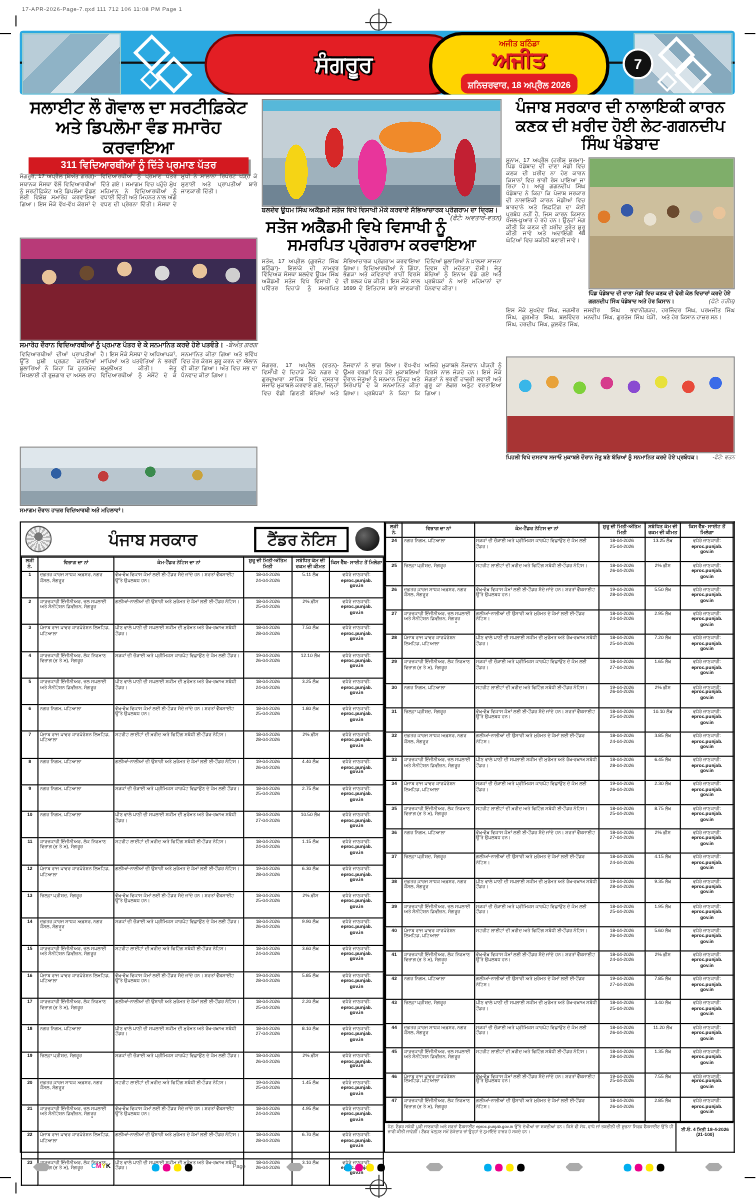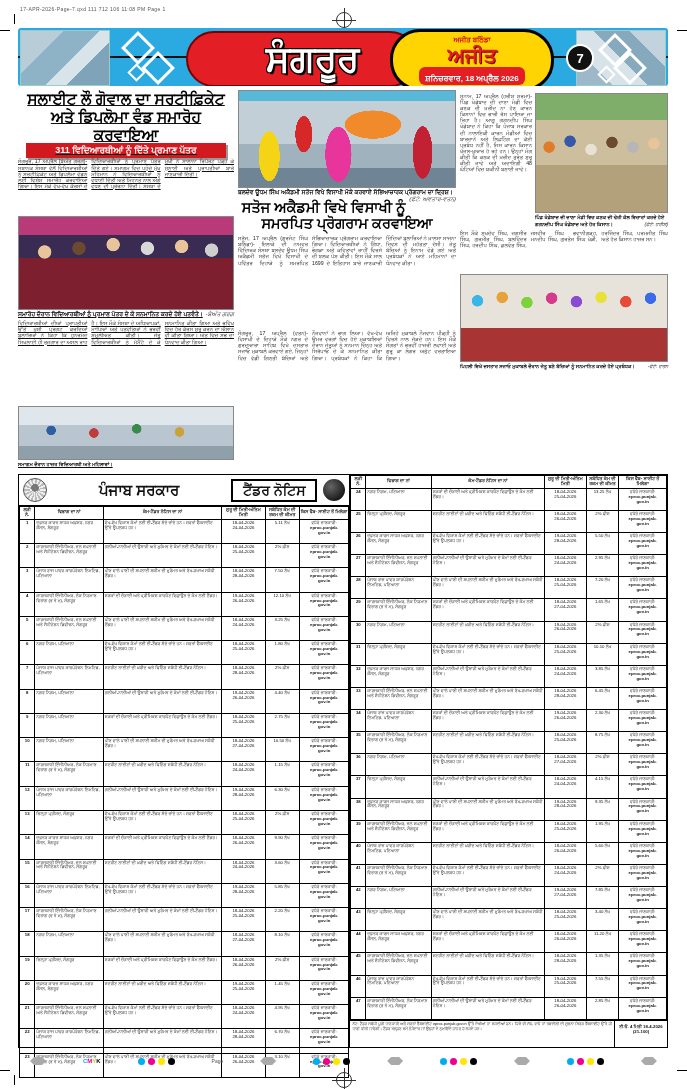--- a/index.html
+++ b/index.html
@@ -20,38 +20,38 @@
             border-radius:3px;overflow:hidden;}
   .mast-line{position:absolute;left:0;top:28px;width:100%;height:2px;background:#111;}
   .mast-photo{position:absolute;top:2px;width:88px;height:54px;border:1px solid #9cc;
       background:linear-gradient(135deg,#b9cdd8 0 30%,#8fb3c6 30% 55%,#d9e4ea 55% 70%,#7fa3b8 70%);}
   .mast-photo.left{left:2px;} .mast-photo.right{right:2px;
       background:linear-gradient(45deg,#9db8c9 0 25%,#d7e2e9 25% 50%,#86a9bd 50% 75%,#c2d3dd 75%);}
   .diamond{position:absolute;width:18px;height:18px;border:3px solid #fff;transform:rotate(45deg);}
   .diamond.small{width:9px;height:9px;border-width:2px;}
   .red-pill{position:absolute;left:168px;top:3px;width:228px;height:52px;background:#E31E24;
             border:2px solid #7a0000;border-radius:28px;display:flex;align-items:center;justify-content:center;}
-  .edition{font-size:36px;font-weight:bold;color:#fff;
+  .edition{font-size:20px;font-weight:bold;color:#fff;
            text-shadow:2px 2px 0 #000,-1px -1px 0 #000,1px -1px 0 #000,-1px 1px 0 #000;margin-left:21px;}
   .yellow-pill{position:absolute;left:372px;top:1px;width:158px;height:56px;background:#FFD400;
                border:3px solid #000;border-radius:30px;display:flex;flex-direction:column;
                align-items:center;justify-content:center;overflow:hidden;}
   .brand-small{font-size:7px;font-weight:bold;color:#C00;}
   .brand{font-size:20px;font-weight:bold;color:#E31E24;line-height:22px;
          text-shadow:1px 1px 0 #7a0000;}
   .date-strip{margin-top:1px;background:#E31E24;border-radius:6px;padding:0 6px;}
   .date-strip span{font-size:8px;font-weight:bold;color:#fff;}
   .page-circle{position:absolute;left:548px;top:16px;width:24px;height:24px;background:#111;
                border:2px solid #fff;border-radius:50%;display:flex;align-items:center;justify-content:center;}
   .page-circle span{color:#fff;font-size:13px;font-weight:bold;}
 
   
   .content{position:absolute;left:18px;top:90px;width:650px;height:382px;display:flex;gap:4px;}
   .col{position:relative;}
-  .col.left{width:216px;text-decoration:underline;} .col.center{width:218px;} .col.right{width:208px;}
+  .col.left{width:216px;} .col.center{width:218px;} .col.right{width:208px;}
   .headline{font-weight:bold;color:#000;text-align:center;line-height:1.15;}
   .h-big{font-size:15.5px;}
   .h-med{font-size:14.5px;}
   .subhead{background:#D31920;color:#fff;font-weight:bold;font-size:9px;text-align:center;
            padding:2px 0;margin:0 8px;box-shadow:2px 2px 0 #999;}
   .body{font-size:5.2px;line-height:6.1px;text-align:justify;color:#222;column-gap:4px;column-rule:none;}
   .c3{column-count:3;}
   .photo{position:relative;border:1px solid #888;overflow:hidden;}
   .caption{font-size:6px;line-height:6.8px;color:#000;font-weight:bold;margin-top:1px;}
   .credit{font-style:italic;font-weight:normal;float:right;color:#333;}
@@ -189,20 +189,21 @@
       <div class="caption">
         <span>ਬਲਦੇਵ ਊਧਮ ਸਿੰਘ ਅਕੈਡਮੀ ਸਤੋਜ ਵਿਖੇ ਵਿਸਾਖੀ ਮੌਕੇ ਕਰਵਾਏ ਸੱਭਿਆਚਾਰਕ ਪ੍ਰੋਗਰਾਮ ਦਾ ਦ੍ਰਿਸ਼।</span>
         <span class="credit">(ਫੋਟੋ: ਅਵਤਾਰ-ਵਤਨ)</span>
       </div>
       <div class="headline h-med" style="margin-top:3px">ਸਤੋਜ ਅਕੈਡਮੀ ਵਿਖੇ ਵਿਸਾਖੀ ਨੂੰ ਸਮਰਪਿਤ ਪ੍ਰੋਗਰਾਮ ਕਰਵਾਇਆ</div>
       <div class="body c3" style="height:92px;margin-top:3px">ਸਤੋਜ, 17 ਅਪ੍ਰੈਲ (ਗੁਰਜੰਟ ਸਿੰਘ ਬਠਿੰਡਾ)- ਇਲਾਕੇ ਦੀ ਨਾਮਵਰ ਵਿੱਦਿਅਕ ਸੰਸਥਾ ਬਲਦੇਵ ਊਧਮ ਸਿੰਘ ਅਕੈਡਮੀ ਸਤੋਜ ਵਿਖੇ ਵਿਸਾਖੀ ਦੇ ਪਵਿੱਤਰ ਦਿਹਾੜੇ ਨੂੰ ਸਮਰਪਿਤ ਸੱਭਿਆਚਾਰਕ ਪ੍ਰੋਗਰਾਮ ਕਰਵਾਇਆ ਗਿਆ। ਵਿਦਿਆਰਥੀਆਂ ਨੇ ਗਿੱਧਾ, ਭੰਗੜਾ ਅਤੇ ਕਵਿਤਾਵਾਂ ਰਾਹੀਂ ਵਿਰਸੇ ਦੀ ਝਲਕ ਪੇਸ਼ ਕੀਤੀ। ਇਸ ਮੌਕੇ ਸਾਲ 1699 ਦੇ ਇਤਿਹਾਸ ਬਾਰੇ ਜਾਣਕਾਰੀ ਦਿੰਦਿਆਂ ਬੁਲਾਰਿਆਂ ਨੇ ਖ਼ਾਲਸਾ ਸਾਜਨਾ ਦਿਵਸ ਦੀ ਮਹੱਤਤਾ ਦੱਸੀ। ਜੇਤੂ ਬੱਚਿਆਂ ਨੂੰ ਇਨਾਮ ਵੰਡੇ ਗਏ ਅਤੇ ਪ੍ਰਬੰਧਕਾਂ ਨੇ ਆਏ ਮਹਿਮਾਨਾਂ ਦਾ ਧੰਨਵਾਦ ਕੀਤਾ।</div>
       <div class="body c3" style="height:84px;margin-top:3px">ਸੰਗਰੂਰ, 17 ਅਪ੍ਰੈਲ (ਵਤਨ)- ਵਿਸਾਖੀ ਦੇ ਦਿਹਾੜੇ ਮੌਕੇ ਨਗਰ ਦੇ ਗੁਰਦੁਆਰਾ ਸਾਹਿਬ ਵਿਖੇ ਦਸਤਾਰ ਸਜਾਓ ਮੁਕਾਬਲੇ ਕਰਵਾਏ ਗਏ, ਜਿਨ੍ਹਾਂ ਵਿਚ ਵੱਡੀ ਗਿਣਤੀ ਬੱਚਿਆਂ ਅਤੇ ਨੌਜਵਾਨਾਂ ਨੇ ਭਾਗ ਲਿਆ। ਵੱਖ-ਵੱਖ ਉਮਰ ਵਰਗਾਂ ਵਿਚ ਹੋਏ ਮੁਕਾਬਲਿਆਂ ਦੌਰਾਨ ਜੇਤੂਆਂ ਨੂੰ ਸਨਮਾਨ ਚਿੰਨ੍ਹ ਅਤੇ ਸਿਰੋਪਾਓ ਦੇ ਕੇ ਸਨਮਾਨਿਤ ਕੀਤਾ ਗਿਆ। ਪ੍ਰਬੰਧਕਾਂ ਨੇ ਕਿਹਾ ਕਿ ਅਜਿਹੇ ਮੁਕਾਬਲੇ ਨੌਜਵਾਨ ਪੀੜ੍ਹੀ ਨੂੰ ਵਿਰਸੇ ਨਾਲ ਜੋੜਦੇ ਹਨ। ਇਸ ਮੌਕੇ ਸੰਗਤਾਂ ਨੇ ਭਰਵੀਂ ਹਾਜ਼ਰੀ ਲਵਾਈ ਅਤੇ ਗੁਰੂ ਕਾ ਲੰਗਰ ਅਤੁੱਟ ਵਰਤਾਇਆ ਗਿਆ।</div>
     </div>
 
     <div class="col right">
+      <div class="headline h-med">ਪੰਜਾਬ ਸਰਕਾਰ ਦੀ ਨਾਲਾਇਕੀ ਕਾਰਨ ਕਣਕ ਦੀ ਖ਼ਰੀਦ ਹੋਈ ਲੇਟ-ਗਗਨਦੀਪ ਸਿੰਘ ਖੰਡੇਬਾਦ</div>
       <div style="display:flex;gap:3px;margin-top:3px">
         <div class="body" style="width:72px;height:120px">ਸੁਨਾਮ, 17 ਅਪ੍ਰੈਲ (ਹਰੀਸ਼ ਸ਼ਰਮਾ)- ਪਿੰਡ ਖੰਡੇਬਾਦ ਦੀ ਦਾਣਾ ਮੰਡੀ ਵਿਚ ਕਣਕ ਦੀ ਖ਼ਰੀਦ ਨਾ ਹੋਣ ਕਾਰਨ ਕਿਸਾਨਾਂ ਵਿਚ ਭਾਰੀ ਰੋਸ ਪਾਇਆ ਜਾ ਰਿਹਾ ਹੈ। ਆਗੂ ਗਗਨਦੀਪ ਸਿੰਘ ਖੰਡੇਬਾਦ ਨੇ ਕਿਹਾ ਕਿ ਪੰਜਾਬ ਸਰਕਾਰ ਦੀ ਨਾਲਾਇਕੀ ਕਾਰਨ ਮੰਡੀਆਂ ਵਿਚ ਬਾਰਦਾਨੇ ਅਤੇ ਲਿਫ਼ਟਿੰਗ ਦਾ ਕੋਈ ਪ੍ਰਬੰਧ ਨਹੀਂ ਹੈ, ਜਿਸ ਕਾਰਨ ਕਿਸਾਨ ਖੱਜਲ-ਖ਼ੁਆਰ ਹੋ ਰਹੇ ਹਨ। ਉਨ੍ਹਾਂ ਮੰਗ ਕੀਤੀ ਕਿ ਕਣਕ ਦੀ ਖ਼ਰੀਦ ਤੁਰੰਤ ਸ਼ੁਰੂ ਕੀਤੀ ਜਾਵੇ ਅਤੇ ਅਦਾਇਗੀ 48 ਘੰਟਿਆਂ ਵਿਚ ਯਕੀਨੀ ਬਣਾਈ ਜਾਵੇ।</div>
         <div style="flex:1">
           <div class="photo ph-mandi"></div>
           <div class="caption" style="font-size:5px">
             <span>ਪਿੰਡ ਖੰਡੇਬਾਦ ਦੀ ਦਾਣਾ ਮੰਡੀ ਵਿਚ ਕਣਕ ਦੀ ਢੇਰੀ ਕੋਲ ਵਿਚਾਰਾਂ ਕਰਦੇ ਹੋਏ ਗਗਨਦੀਪ ਸਿੰਘ ਖੰਡੇਬਾਦ ਅਤੇ ਹੋਰ ਕਿਸਾਨ।</span>
             <span class="credit">(ਫੋਟੋ: ਹਰੀਸ਼)</span>
           </div>
         </div>
       </div>

